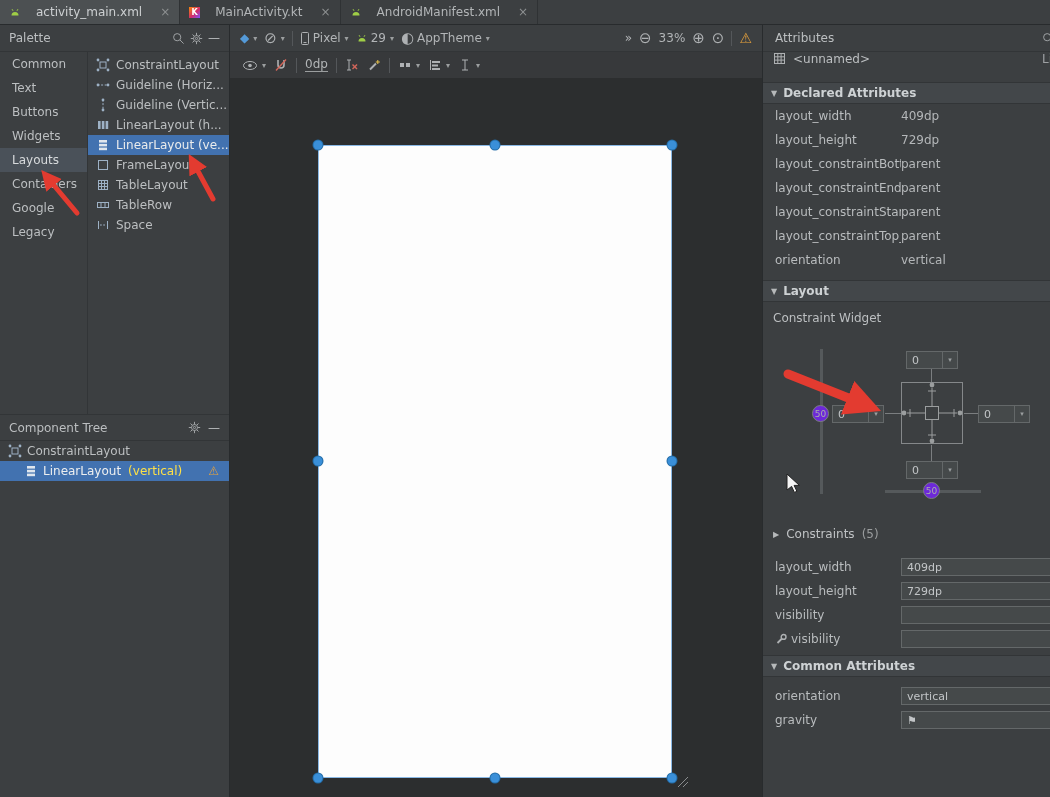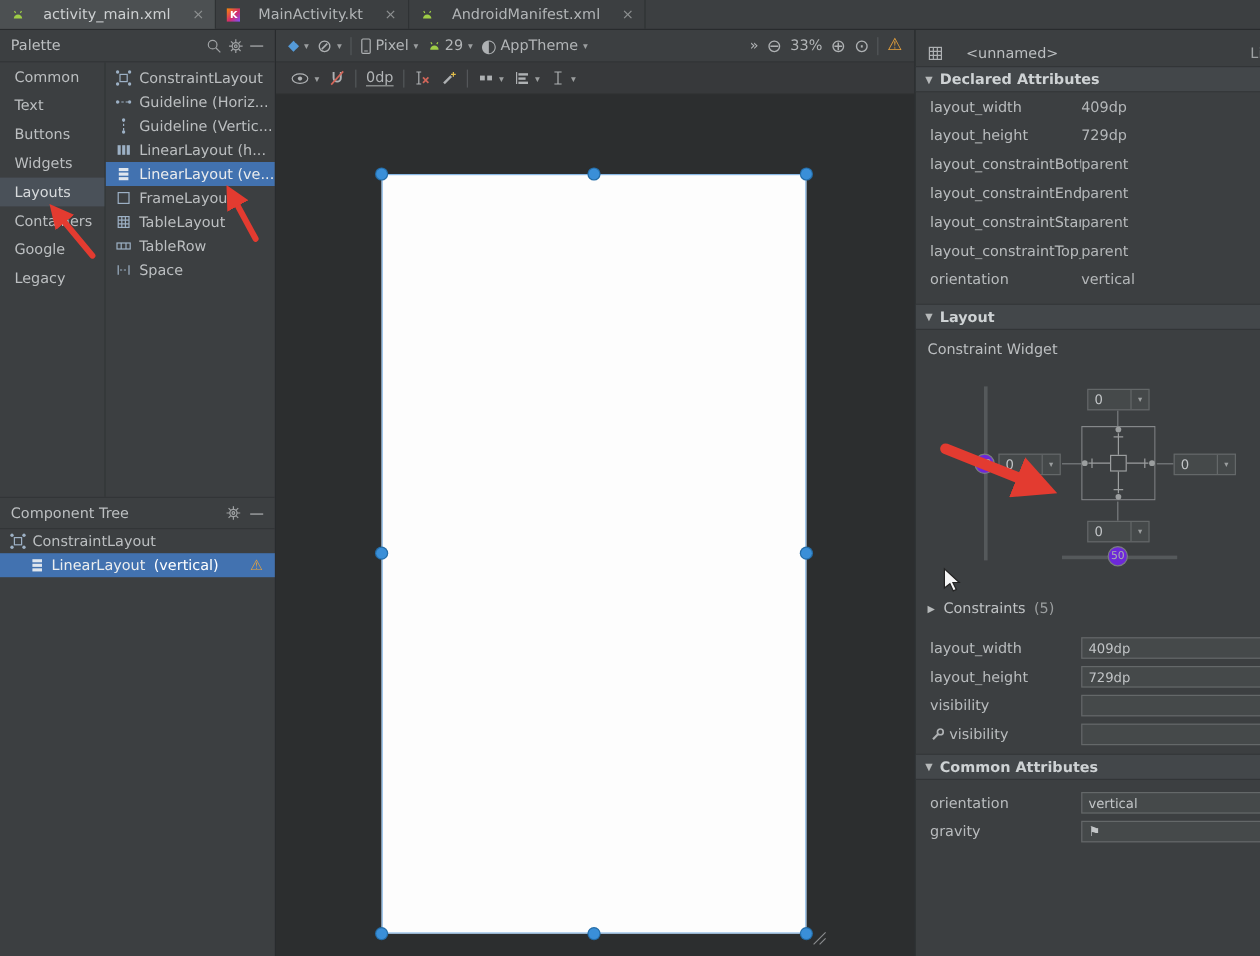--- a/index.html
+++ b/index.html
@@ -22,39 +22,39 @@
   .pcat.sel{background:#4a5159;color:#d7dadc}
   .pitems{flex:1;padding-top:3px;overflow:hidden}
   .pitem{height:20px;display:flex;align-items:center;gap:6px;padding-left:8px;white-space:nowrap;overflow:hidden}
   .pitem.sel{background:#4272b0;color:#eaeced}
   .picon{width:14px;height:14px;flex:none}
   .thead{height:27px;display:flex;align-items:center;gap:7px;padding:0 9px;border-top:1px solid #323537;border-bottom:1px solid #323537}
   .trow{height:20px;display:flex;align-items:center;gap:5px;padding-left:8px;white-space:nowrap}
   .trow.indent{padding-left:24px}
   .trow.sel{background:#4272b0;color:#eceeef}
   .suffix{color:#9aa5ad;margin-left:2px}
-  .trow.sel .suffix{color:#ffffff}
+  .trow.sel .suffix{color:#fde047}
   .warn{color:#e9a33c;font-size:12px;margin-left:auto;margin-right:10px}
   
   .canvas{position:absolute;left:230px;top:25px;width:532px;height:772px;background:#2c2e2f}
   .dtb{height:27px;background:#3c3f41;border-bottom:1px solid #323537;display:flex;align-items:center;gap:7px;padding:0 10px;color:#b2b5b7}
   .dtb2{height:27px;background:#37393b;border-bottom:1px solid #2c2e2f;display:flex;align-items:center;gap:8px;padding:0 12px;color:#b2b5b7}
   .vsep{width:1px;height:15px;background:#54575a;flex:none}
   .dd{font-size:8px;color:#9b9e9f;margin-left:1px}
   .tbtn{display:flex;align-items:center;gap:3px;cursor:default}
   .glyph15{font-size:15px;line-height:15px;color:#aeb1b3}
   .blue{color:#549ad8}
   .underl{border-bottom:1px solid #9b9e9f;line-height:13px}
   .warntri{color:#e9a33c;font-size:14px}
   .artboard{position:absolute;left:88px;top:120px;width:354px;height:633px;background:#fdfdfd;border:1px solid #8ab9e6}
   .handle{position:absolute;width:9px;height:9px;border-radius:50%;background:#3a8fd8;box-shadow:0 0 0 1px #246da8;transform:translate(-50%,-50%);z-index:5}
   
   .attrs{position:absolute;left:762px;top:25px;width:288px;height:772px;background:#3c3f41;border-left:1px solid #282b2d;overflow:hidden}
   .ahead{height:27px;display:flex;align-items:center;padding-left:12px;border-bottom:1px solid #323537}
-  .acomp{height:26px;display:flex;align-items:flex-end;gap:19px;padding-left:10px}
+  .acomp{height:26px;display:flex;align-items:flex-start;gap:7px;padding-left:10px}
   .aclip{margin-left:auto;margin-right:-2px;color:#9ea1a3}
   .aid{height:26px;display:flex;align-items:center;padding-left:12px}
   .sech{height:22px;display:flex;align-items:center;gap:6px;background:#43474a;border-top:1px solid #323537;border-bottom:1px solid #323537;padding-left:8px;color:#ced2d4;font-weight:bold}
   .tri{font-size:8px;color:#b6b9ba;font-weight:normal}
   .arow{height:24px;display:flex;align-items:center;padding-left:12px}
   .aname{width:126px;flex:none;white-space:nowrap;overflow:hidden;color:#b9bcbe;display:flex;align-items:center;gap:4px}
   .aval{color:#b4b7b9}
   .valbox{width:150px;height:18px;background:#45494a;border:1px solid #646869;color:#c2c5c7;font-family:"DejaVu Sans","Liberation Sans",sans-serif;font-size:11px;padding:0 5px;flex:none;outline:none;display:flex;align-items:center}
   .mt4{margin-top:4px}.mt7{margin-top:7px}.mt8{margin-top:8px}.mt9{margin-top:9px}
   .wlabel{margin:10px 0 0 10px;height:12px;line-height:12px;color:#bcbfc1}
@@ -401,20 +401,30 @@
   <div class="handle" style="left:442px;top:753px"></div>
   <div style="position:absolute;left:446px;top:750px">
       <svg width="14" height="14">
         <line x1="2" y1="12" x2="12" y2="2" stroke="#8a8d8f"></line>
         <line x1="7" y1="12" x2="12" y2="7" stroke="#8a8d8f"></line>
       </svg>
     </div>
 </div>
 
 <div class="attrs">
+  <div class="ahead">
+    <span>Attributes</span>
+    <span class="spacer"></span>
+    <span style="margin-right:-5px">
+        <svg width="13" height="13">
+          <circle cx="5.2" cy="5.2" r="3.6" fill="none" stroke="#9fa2a4"></circle>
+          <line x1="8" y1="8" x2="11.6" y2="11.6" stroke="#9fa2a4"></line>
+        </svg>
+      </span>
+  </div>
   <div class="acomp">
     <span>
         <svg width="13" height="13">
           <rect x="1.5" y="1.5" width="10" height="10" fill="none" stroke="#aeb1b3"></rect>
           <line x1="4.8" y1="1.5" x2="4.8" y2="11.5" stroke="#aeb1b3"></line>
           <line x1="8.1" y1="1.5" x2="8.1" y2="11.5" stroke="#aeb1b3"></line>
           <line x1="1.5" y1="4.8" x2="11.5" y2="4.8" stroke="#aeb1b3"></line>
           <line x1="1.5" y1="8.1" x2="11.5" y2="8.1" stroke="#aeb1b3"></line>
         </svg>
       </span>

